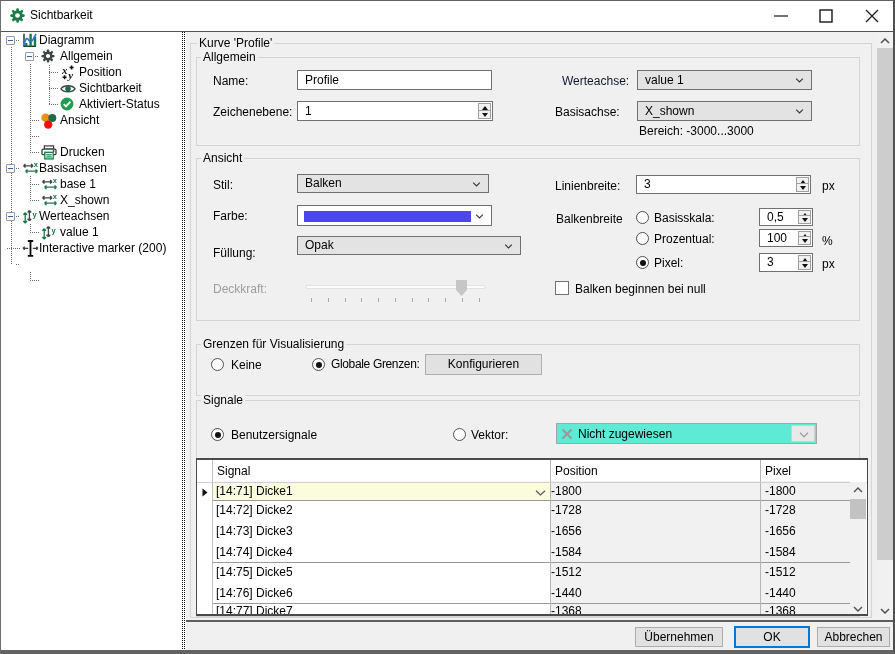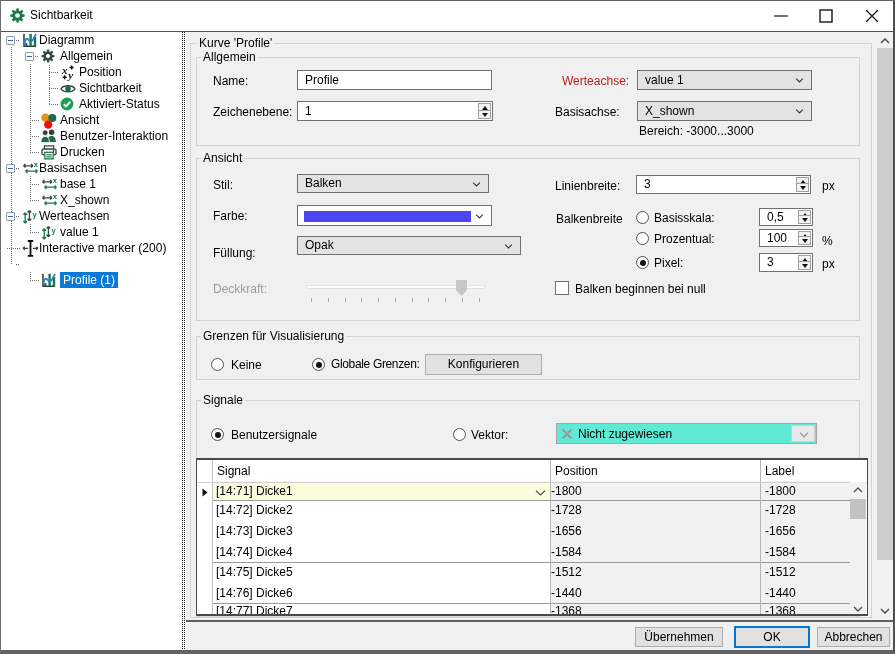--- a/index.html
+++ b/index.html
@@ -138,29 +138,20 @@
 <div class="hdot" style="left:29px;top:88px;width:9px"></div>
 <div class="trow" style="left:0;top:80px;width:181px">
         <svg class="ticon" style="left:40px" width="16" height="16" viewBox="0 0 16 16">
           <circle cx="4.6" cy="4.8" r="4.3" fill="#e8920e"></circle>
           <circle cx="11.3" cy="4.9" r="4" fill="#1c6b46"></circle>
           <circle cx="7.2" cy="11.6" r="4.2" fill="#f40d0d"></circle>
         </svg>
         <div class="txt" style="left:59px">Ansicht</div>
       </div>
 <div class="hdot" style="left:29px;top:104px;width:9px"></div>
-<div class="trow" style="left:0;top:96px;width:181px">
-        <svg class="ticon" style="left:40px" width="16" height="15" viewBox="0 0 16 15">
-          <circle cx="10.6" cy="3.2" r="2.7" fill="#333b3b"></circle>
-          <path d="M6.4,13 C6.4,8.8 8,7 10.6,7 C13.2,7 14.8,8.8 14.8,13 Z" fill="#1c6b46"></path>
-          <circle cx="4.2" cy="3.7" r="2.8" fill="#333b3b" stroke="#fff" stroke-width="0.8"></circle>
-          <path d="M0,13.6 C0,9.3 1.6,7.5 4.2,7.5 C6.8,7.5 8.4,9.3 8.4,13.6 Z" fill="#1c6b46" stroke="#fff" stroke-width="0.8"></path>
-        </svg>
-        <div class="txt" style="left:59px">Benutzer-Interaktion</div>
-      </div>
 <div class="hdot" style="left:29px;top:120px;width:9px"></div>
 <div class="trow" style="left:0;top:112px;width:181px">
         <svg class="ticon" style="left:40px" width="16" height="15" viewBox="0 0 16 15">
           <rect x="3.4" y="0.9" width="9.2" height="3.2" fill="#fff" stroke="#333b3b" stroke-width="1.2"></rect>
           <rect x="1" y="4.1" width="14" height="5.6" rx="1.2" fill="#fff" stroke="#333b3b" stroke-width="1.3"></rect>
           <circle cx="12.6" cy="6" r="0.9" fill="#333b3b"></circle>
           <rect x="3.8" y="7.3" width="8.4" height="6.6" fill="#fff" stroke="#167a46" stroke-width="1.3"></rect>
           <line x1="5.3" y1="9.8" x2="10.7" y2="9.8" stroke="#167a46" stroke-width="1.2"></line>
           <line x1="5.3" y1="11.9" x2="10.7" y2="11.9" stroke="#167a46" stroke-width="1.2"></line>
         </svg>
@@ -220,63 +211,53 @@
 <div class="hdot" style="left:6px;top:216px;width:13px"></div>
 <div class="trow" style="left:0;top:208px;width:181px">
         <svg class="ticon" style="left:21px;top:0px" width="17" height="17" viewBox="0 0 17 17">
           <path d="M8.5,1 V15.8 M5.8,1 H11.2 M5.8,15.8 H11.2" fill="none" stroke="#0a0a0a" stroke-width="1.8"></path>
           <path d="M1,8.3 H6.2 M1,8.3 l1.8,-1.6 M1,8.3 l1.8,1.6 M10.8,8.3 H16 M16,8.3 l-1.8,-1.6 M16,8.3 l-1.8,1.6" fill="none" stroke="#3f3f3f" stroke-width="1.2"></path>
         </svg>
         <div class="txt" style="left:38px">Interactive marker (200)</div>
       </div>
 <div class="hdot" style="left:15px;top:232px;width:4px"></div>
 <div class="hdot" style="left:29px;top:248px;width:9px"></div>
-<div class="trow" style="left:0;top:240px;width:181px">
-        <svg class="ticon" style="left:40px" width="15" height="15" viewBox="0 0 15 15">
-          <path d="M2,0.8 V13.2 H14" fill="none" stroke="#2d3636" stroke-width="1.5"></path>
-          <rect x="3.2" y="10" width="2.2" height="3.2" fill="#1c6b46"></rect>
-          <rect x="7.4" y="0.8" width="2.4" height="12.4" fill="#167a46"></rect>
-          <rect x="11.8" y="4" width="2.4" height="9.2" fill="#167a46"></rect>
-          <path d="M1.5,13 C3,8 4,4.8 5.5,5.8 C7,6.8 7.3,9.3 9,8.8 C11,8.2 12,3.5 14.2,1.2" fill="none" stroke="#2e79d6" stroke-width="1.7"></path>
-        </svg>
-        <div class="sel" style="left:59px;top:0">Profile (1)</div>
-      </div>
 </div>
   <div id="splitter">
       <div class="d1"></div>
       <div class="d2"></div>
     </div>
   <div id="panel">
 <div class="gb" style="left:4px;top:11px;width:682px;height:575px">
         <span style="left:6px">Kurve 'Profile'</span>
       </div>
 <div class="gb" style="left:10px;top:25px;width:664px;height:89px">
         <span style="left:4px">Allgemein</span>
       </div>
 <div class="gb" style="left:10px;top:126px;width:664px;height:163px">
         <span style="left:4px">Ansicht</span>
       </div>
-<div class="gb" style="left:10px;top:304px;width:664px;height:44px">
+<div class="gb" style="left:10px;top:312px;width:664px;height:52px">
         <span style="left:4px">Grenzen für Visualisierung</span>
       </div>
 <div class="gb" style="left:10px;top:368px;width:664px;height:217px">
         <span style="left:4px">Signale</span>
       </div>
 <div class="lbl" style="left:27px;top:42px;color:#000">Name:</div>
 <div class="input" style="left:111px;top:38px;width:195px;height:20px;line-height:18px">Profile</div>
 <div class="lbl" style="left:27px;top:73px;color:#000">Zeichenebene:</div>
 <div class="input" style="left:111px;top:69px;width:196px;height:20px;line-height:18px">1<div class="spinbtns">
           <div class="u">
             <div class="tri-u"></div>
           </div>
           <div class="dwn">
             <div class="tri-d"></div>
           </div>
         </div></div>
-<div class="lbl" style="left:376px;top:42px;color:#b91c1c">Werteachse:</div>
+<div class="lbl" style="left:376px;top:42px;color:#0f172a">Werteachse:</div>
 <div class="combo" style="left:451px;top:38px;width:175px;height:20px;line-height:18px">value 1<svg class="chev" width="10" height="6" viewBox="0 0 10 6">
           <path d="M1,0.8 L5,4.8 L9,0.8" fill="none" stroke="#333" stroke-width="1.3"></path>
         </svg></div>
 <div class="lbl" style="left:369px;top:73px;color:#000">Basisachse:</div>
 <div class="combo" style="left:451px;top:69px;width:175px;height:20px;line-height:18px">X_shown<svg class="chev" width="10" height="6" viewBox="0 0 10 6">
           <path d="M1,0.8 L5,4.8 L9,0.8" fill="none" stroke="#333" stroke-width="1.3"></path>
         </svg></div>
 <div class="lbl" style="left:453px;top:92px;color:#000">Bereich: -3000...3000</div>
 <div class="lbl" style="left:27px;top:146px;color:#000">Stil:</div>
 <div class="combo" style="left:111px;top:142px;width:192px;height:19px;line-height:17px">Balken<svg class="chev" width="10" height="6" viewBox="0 0 10 6">
@@ -370,21 +351,21 @@
           <svg style="position:absolute;left:7px;top:6px" width="10" height="6" viewBox="0 0 10 6">
             <path d="M1,0.8 L5,4.8 L9,0.8" fill="none" stroke="#a0a0a0" stroke-width="1.3"></path>
           </svg>
         </div>
       </div>
 </div>
 <div id="tbl">
       <div class="cell" style="left:0;top:0;width:670px;height:21.5px;background:#fff"></div>
 <div class="cell" style="left:20px;top:4px;">Signal</div>
 <div class="cell" style="left:358px;top:4px;">Position</div>
-<div class="cell" style="left:568px;top:4px;">Label</div>
+<div class="cell" style="left:568px;top:4px;">Pixel</div>
 <div class="cell" style="left:15px;top:21.4px;width:338px;height:19.5px;background:#fbfbde"></div>
 <div class="cell" style="left:353px;top:21.4px;width:210px;height:19.5px;background:#f1f1f1"></div>
 <div class="cell" style="left:563px;top:21.4px;width:89.5px;height:19.5px;background:#f1f1f1"></div>
 <div class="cell" style="left:19px;top:23.9px;">[14:71] Dicke1</div>
 <div class="cell" style="left:354px;top:23.9px;">-1800</div>
 <div class="cell" style="left:568px;top:23.9px;">-1800</div>
 <div class="cell" style="left:15px;top:40.4px;width:637.5px;height:1px;background:#9a9a9a"></div>
 <div class="cell" style="left:15px;top:40.9px;width:338px;height:20.4px;background:#fff"></div>
 <div class="cell" style="left:353px;top:40.9px;width:210px;height:20.4px;background:#f1f1f1"></div>
 <div class="cell" style="left:563px;top:40.9px;width:89.5px;height:20.4px;background:#f1f1f1"></div>

